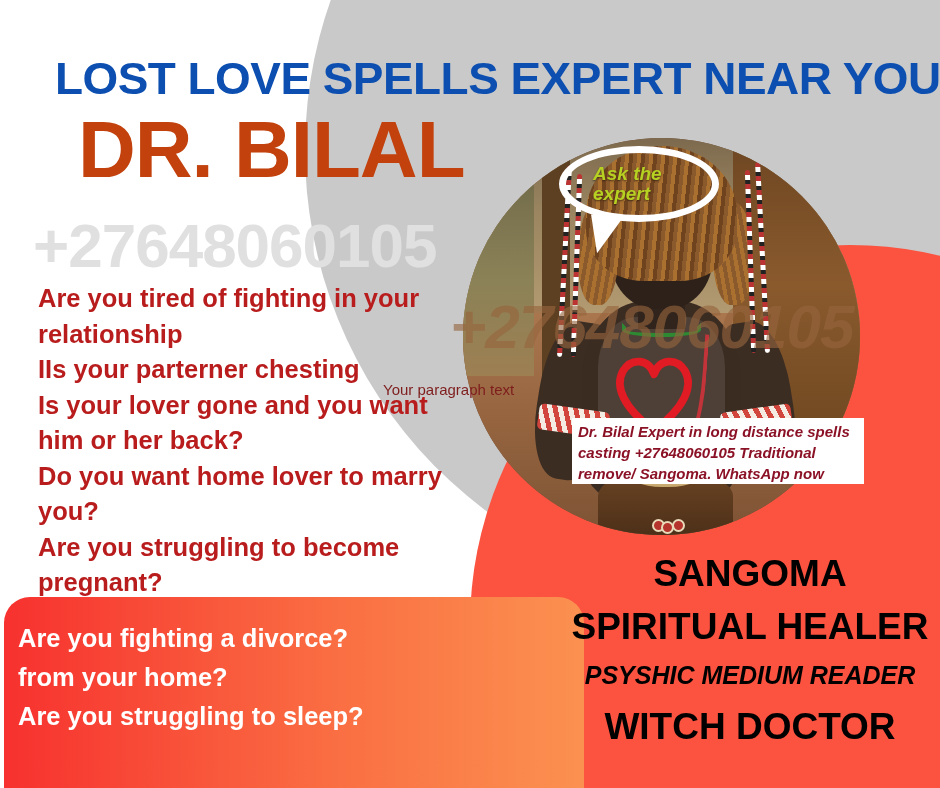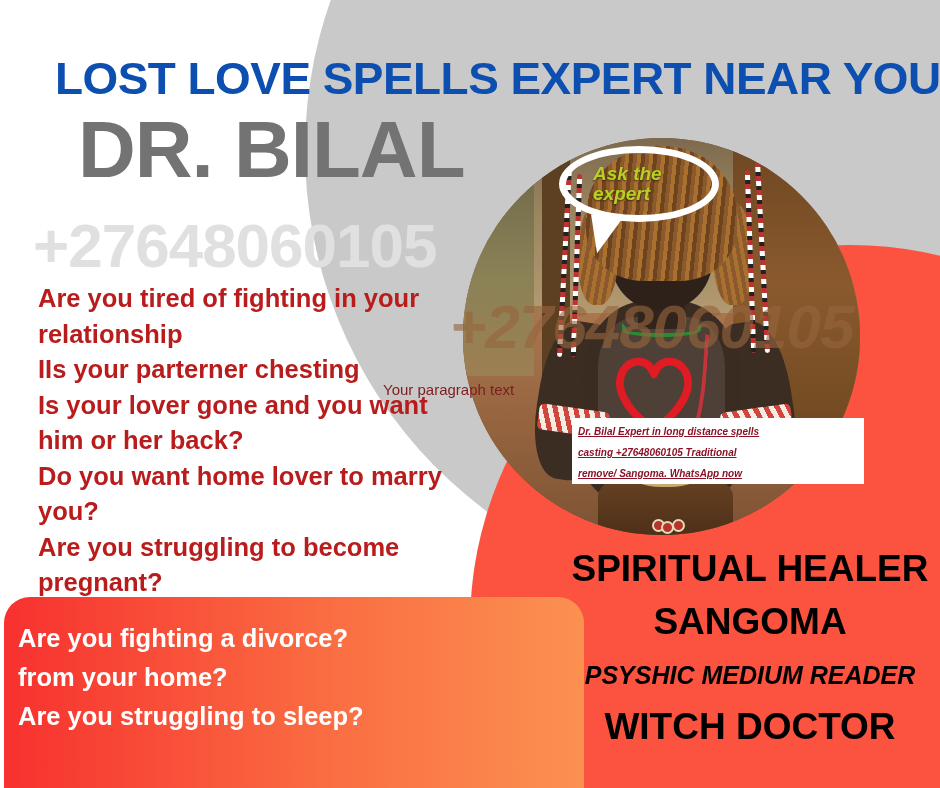--- a/index.html
+++ b/index.html
@@ -260,44 +260,43 @@
     width:292px; height:66px;
     background:#ffffff;
     z-index:9;
     padding:3px 0 0 6px;
     overflow:hidden;
   }
   .photo-caption .line {
     color:#8b1226;
     font-weight:bold;
     font-style:italic;
-    font-size:10px;
+    font-size:15px;
     line-height:21px;
     white-space:nowrap;
-    text-decoration:underline;
   }
 
   
   .headline {
     position:absolute;
     left:55px; top:53px;
     z-index:12;
     color:#0c4fb0;
     font-weight:bold;
     font-size:45px;
     letter-spacing:-0.5px;
     transform:scaleX(1.02);
     transform-origin:left center;
     white-space:nowrap;
   }
   .doctor-name {
     position:absolute;
     left:78px; top:104px;
     z-index:12;
-    color:#737373;
+    color:#c2410c;
     font-weight:bold;
     font-size:80px;
     letter-spacing:-1px;
     white-space:nowrap;
   }
   .phone-big {
     position:absolute;
     left:33px; top:210px;
     z-index:6;
     color:#e0e0e0;
@@ -440,19 +439,19 @@
 
   <div class="para-text">Your paragraph text</div>
 
   <div class="orange-card">
     <div class="line">Are you fighting a divorce?</div>
     <div class="line">from your home?</div>
     <div class="line">Are you struggling to sleep?</div>
   </div>
 
   <div class="services">
+    <div class="svc svc-1">SANGOMA</div>
     <div class="svc svc-0">SPIRITUAL HEALER</div>
-    <div class="svc svc-1">SANGOMA</div>
     <div class="svc svc-2">PSYSHIC MEDIUM READER</div>
     <div class="svc svc-3">WITCH DOCTOR</div>
   </div>
 
 </div>
 
 </body></html>

